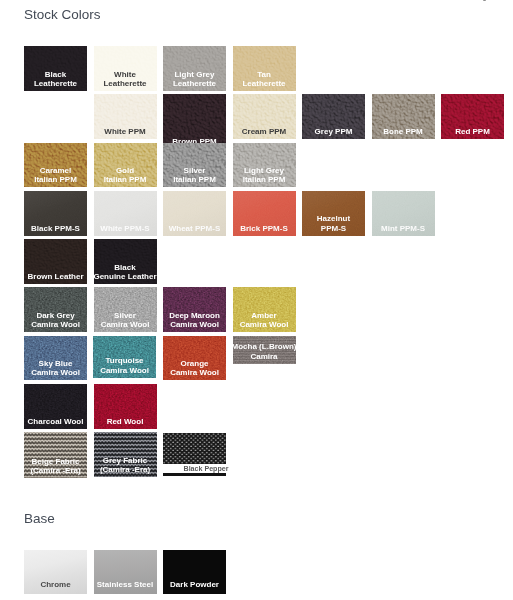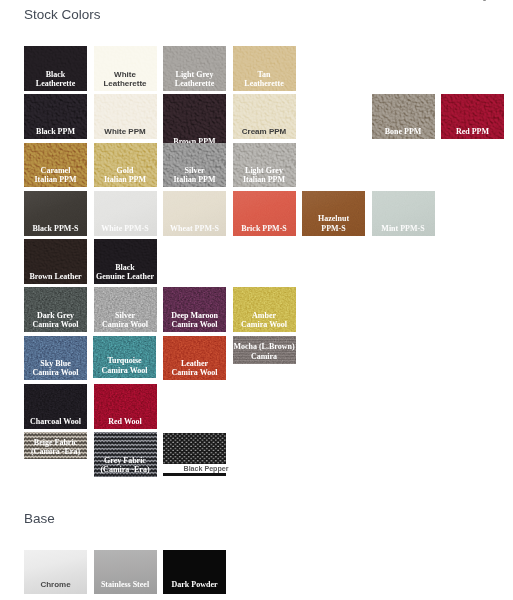--- a/index.html
+++ b/index.html
@@ -16,21 +16,21 @@
   .swatch{position:absolute;width:63px;height:44.8px;}
   .swatch .fill{position:absolute;left:0;top:0;right:0;bottom:0;overflow:hidden;}
   .swatch .fill::after{content:"";position:absolute;left:0;top:0;right:0;bottom:0;
                        mix-blend-mode:overlay;background:#fff;display:none;}
   .t-leather .fill::after,.t-ppm .fill::after,.t-grain .fill::after,
   .t-wool .fill::after,.t-flat .fill::after{display:block;}
   .swatch .label{position:absolute;left:-8px;right:-8px;bottom:3.0px;
                  text-align:center;font-size:8px;line-height:9.1px;
                  font-weight:bold;white-space:pre-line;}
   .swatch .label.dark{color:#3c3c3c;}
-  .swatch .label.light{color:#ffffff;font-family:Liberation Serif, serif;}
+  .swatch .label.light{color:#ffffff;}
   .swatch.base .label{font-size:8px;bottom:4.2px;margin-top:14px;}
   .swatch.base .label.dark{color:#4a4a4a;}
 
   .t-leather .fill::after{filter:url(#tex-leather);}
   .t-ppm     .fill::after{filter:url(#tex-ppm);}
   .t-grain   .fill::after{filter:url(#tex-grain);}
   .t-wool    .fill::after{filter:url(#tex-wool);}
   .t-flat    .fill::after{filter:url(#tex-flat);}
   .t-flat    .fill::before{content:"";position:absolute;left:0;top:0;right:0;bottom:0;
         background:linear-gradient(158deg,rgba(255,255,255,.085) 0%,rgba(255,255,255,.02) 45%,rgba(0,0,0,.035) 100%);z-index:1;}
@@ -164,35 +164,35 @@
   <div class="swatch t-leather" style="left:163.0px;top:46.0px;height:44.8px">
     <div class="fill" style="background-color:#a7a4a0"></div>
     <div class="label light">Light Grey
 Leatherette</div>
   </div>
   <div class="swatch t-leather" style="left:232.5px;top:46.0px;height:44.8px">
     <div class="fill" style="background-color:#d7c295"></div>
     <div class="label light">Tan
 Leatherette</div>
   </div>
-  <div class="swatch t-ppm" style="left:24.0px;top:94.3px;height:44.8px">
-    <div class="fill" style="background-color:#262128"></div>
-    <div class="label light">Black PPM</div>
-  </div>
   <div class="swatch t-ppm" style="left:93.5px;top:94.3px;height:44.8px">
     <div class="fill" style="background-color:#f3eee3"></div>
     <div class="label dark">White PPM</div>
   </div>
   <div class="swatch t-ppm" style="left:163.0px;top:94.3px;height:55px">
     <div class="fill" style="background-color:#33242a"></div>
     <div class="label light">Brown PPM</div>
   </div>
   <div class="swatch t-ppm" style="left:232.5px;top:94.3px;height:44.8px">
     <div class="fill" style="background-color:#e8e0c8"></div>
     <div class="label dark">Cream PPM</div>
+  </div>
+  <div class="swatch t-ppm" style="left:302.0px;top:94.3px;height:44.8px">
+    <div class="fill" style="background-color:#443f47"></div>
+    <div class="label light">Grey PPM</div>
   </div>
   <div class="swatch t-ppm" style="left:371.5px;top:94.3px;height:44.8px">
     <div class="fill" style="background-color:#9c9387"></div>
     <div class="label light">Bone PPM</div>
   </div>
   <div class="swatch t-ppm" style="left:441.0px;top:94.3px;height:44.8px">
     <div class="fill" style="background-color:#9e1230"></div>
     <div class="label light">Red PPM</div>
   </div>
   <div class="swatch t-ppm" style="left:24.0px;top:142.5px;height:44.8px">
@@ -274,42 +274,42 @@
     <div class="label light">Sky Blue
 Camira Wool</div>
   </div>
   <div class="swatch t-wool" style="left:93px;top:335.6px;height:42px">
     <div class="fill" style="background-color:#42888f"></div>
     <div class="label light">Turquoise
 Camira Wool</div>
   </div>
   <div class="swatch t-wool" style="left:163.0px;top:335.6px;height:44.8px">
     <div class="fill" style="background-color:#b84028"></div>
-    <div class="label light">Leather
+    <div class="label light">Orange
 Camira Wool</div>
   </div>
   <div class="swatch t-stripe" style="left:232.5px;top:335.6px;height:28px">
     <div class="fill" style="background-color:#7b7270">
         <svg class="patsvg" width="63" height="44.8">
           <rect width="63" height="44.8" fill="url(#pat-stripe)"></rect>
         </svg>
         <div class="noise"></div>
       </div>
     <div class="label light">Mocha (L.Brown)
 Camira</div>
   </div>
   <div class="swatch t-wool" style="left:24.0px;top:383.9px;height:44.8px">
     <div class="fill" style="background-color:#1e1b21"></div>
     <div class="label light">Charcoal Wool</div>
   </div>
   <div class="swatch t-wool" style="left:93.5px;top:383.9px;height:44.8px">
     <div class="fill" style="background-color:#9c0d2b"></div>
     <div class="label light">Red Wool</div>
   </div>
-  <div class="swatch t-herringbone-light" style="left:24.0px;top:432.2px;height:27px">
+  <div class="swatch t-herringbone-light" style="left:24.0px;top:432.2px;height:46px">
     <div class="fill" style="background-color:#8a8278">
         <svg class="patsvg" width="63" height="44.8">
           <rect width="63" height="44.8" fill="url(#pat-hb-light)"></rect>
         </svg>
         <div class="noise"></div>
       </div>
     <div class="label light">Beige Fabric
 (Camira -Era)</div>
   </div>
   <div class="swatch t-herringbone-dark" style="left:93.5px;top:432.2px;height:44.8px">

